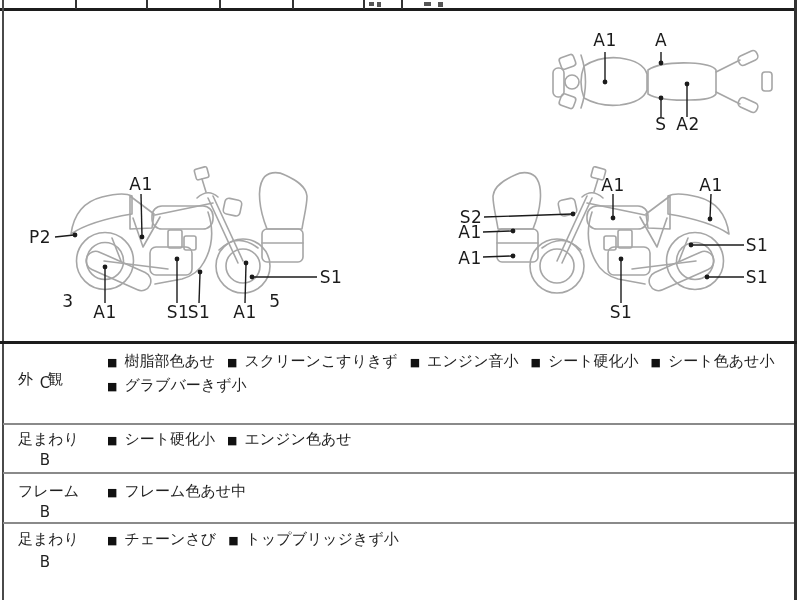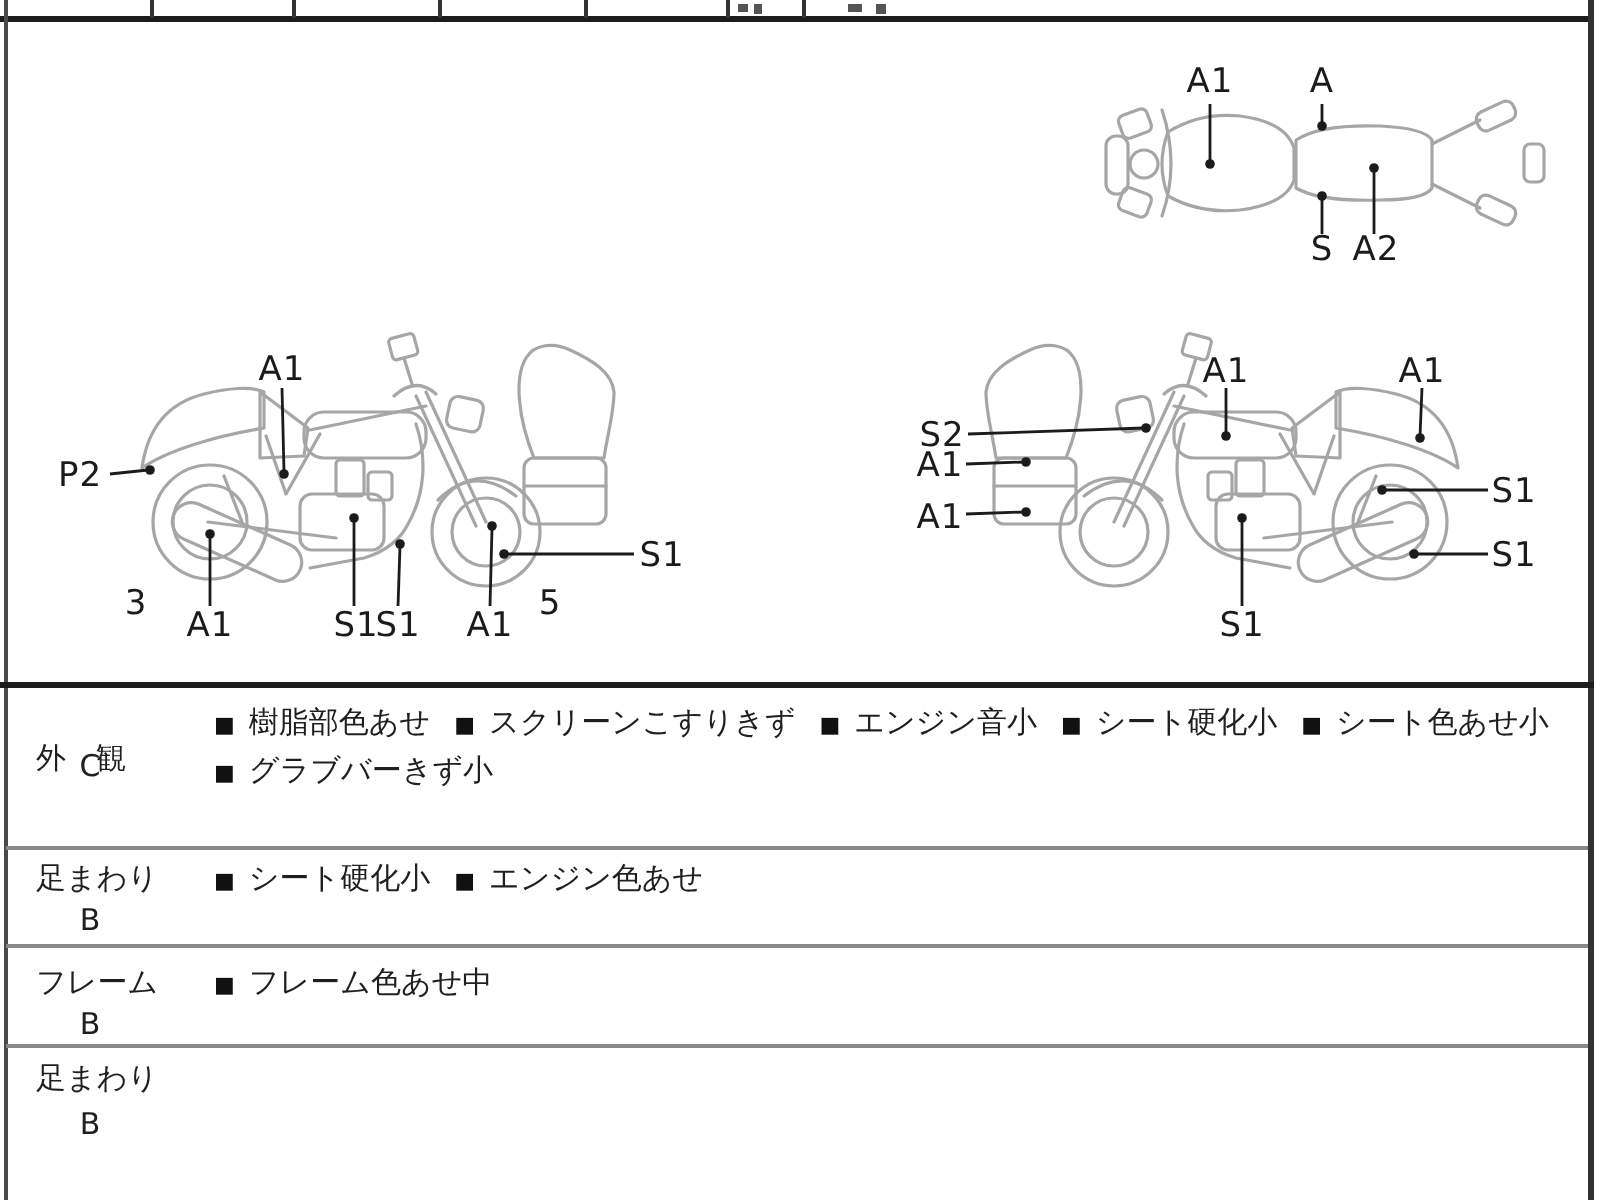--- a/index.html
+++ b/index.html
@@ -194,16 +194,19 @@
       <span class="cat" style="top:7px">フレーム</span>
       <span class="grade" style="top:28px">B</span>
       <div class="items" style="top:6px">
         <span class="bullet">■</span><span class="item">フレーム色あせ中</span>
       </div>
     </div>
 
     <div class="crow" style="top:524px;height:76px">
       <span class="cat" style="top:5px">足まわり</span>
       <span class="grade" style="top:28px">B</span>
+      <div class="items" style="top:4px">
+        <span class="bullet">■</span><span class="item">チェーンさび</span><span class="bullet">■</span><span class="item">トップブリッジきず小</span>
+      </div>
     </div>
   </div>
 
 </div>
 
 </body></html>

